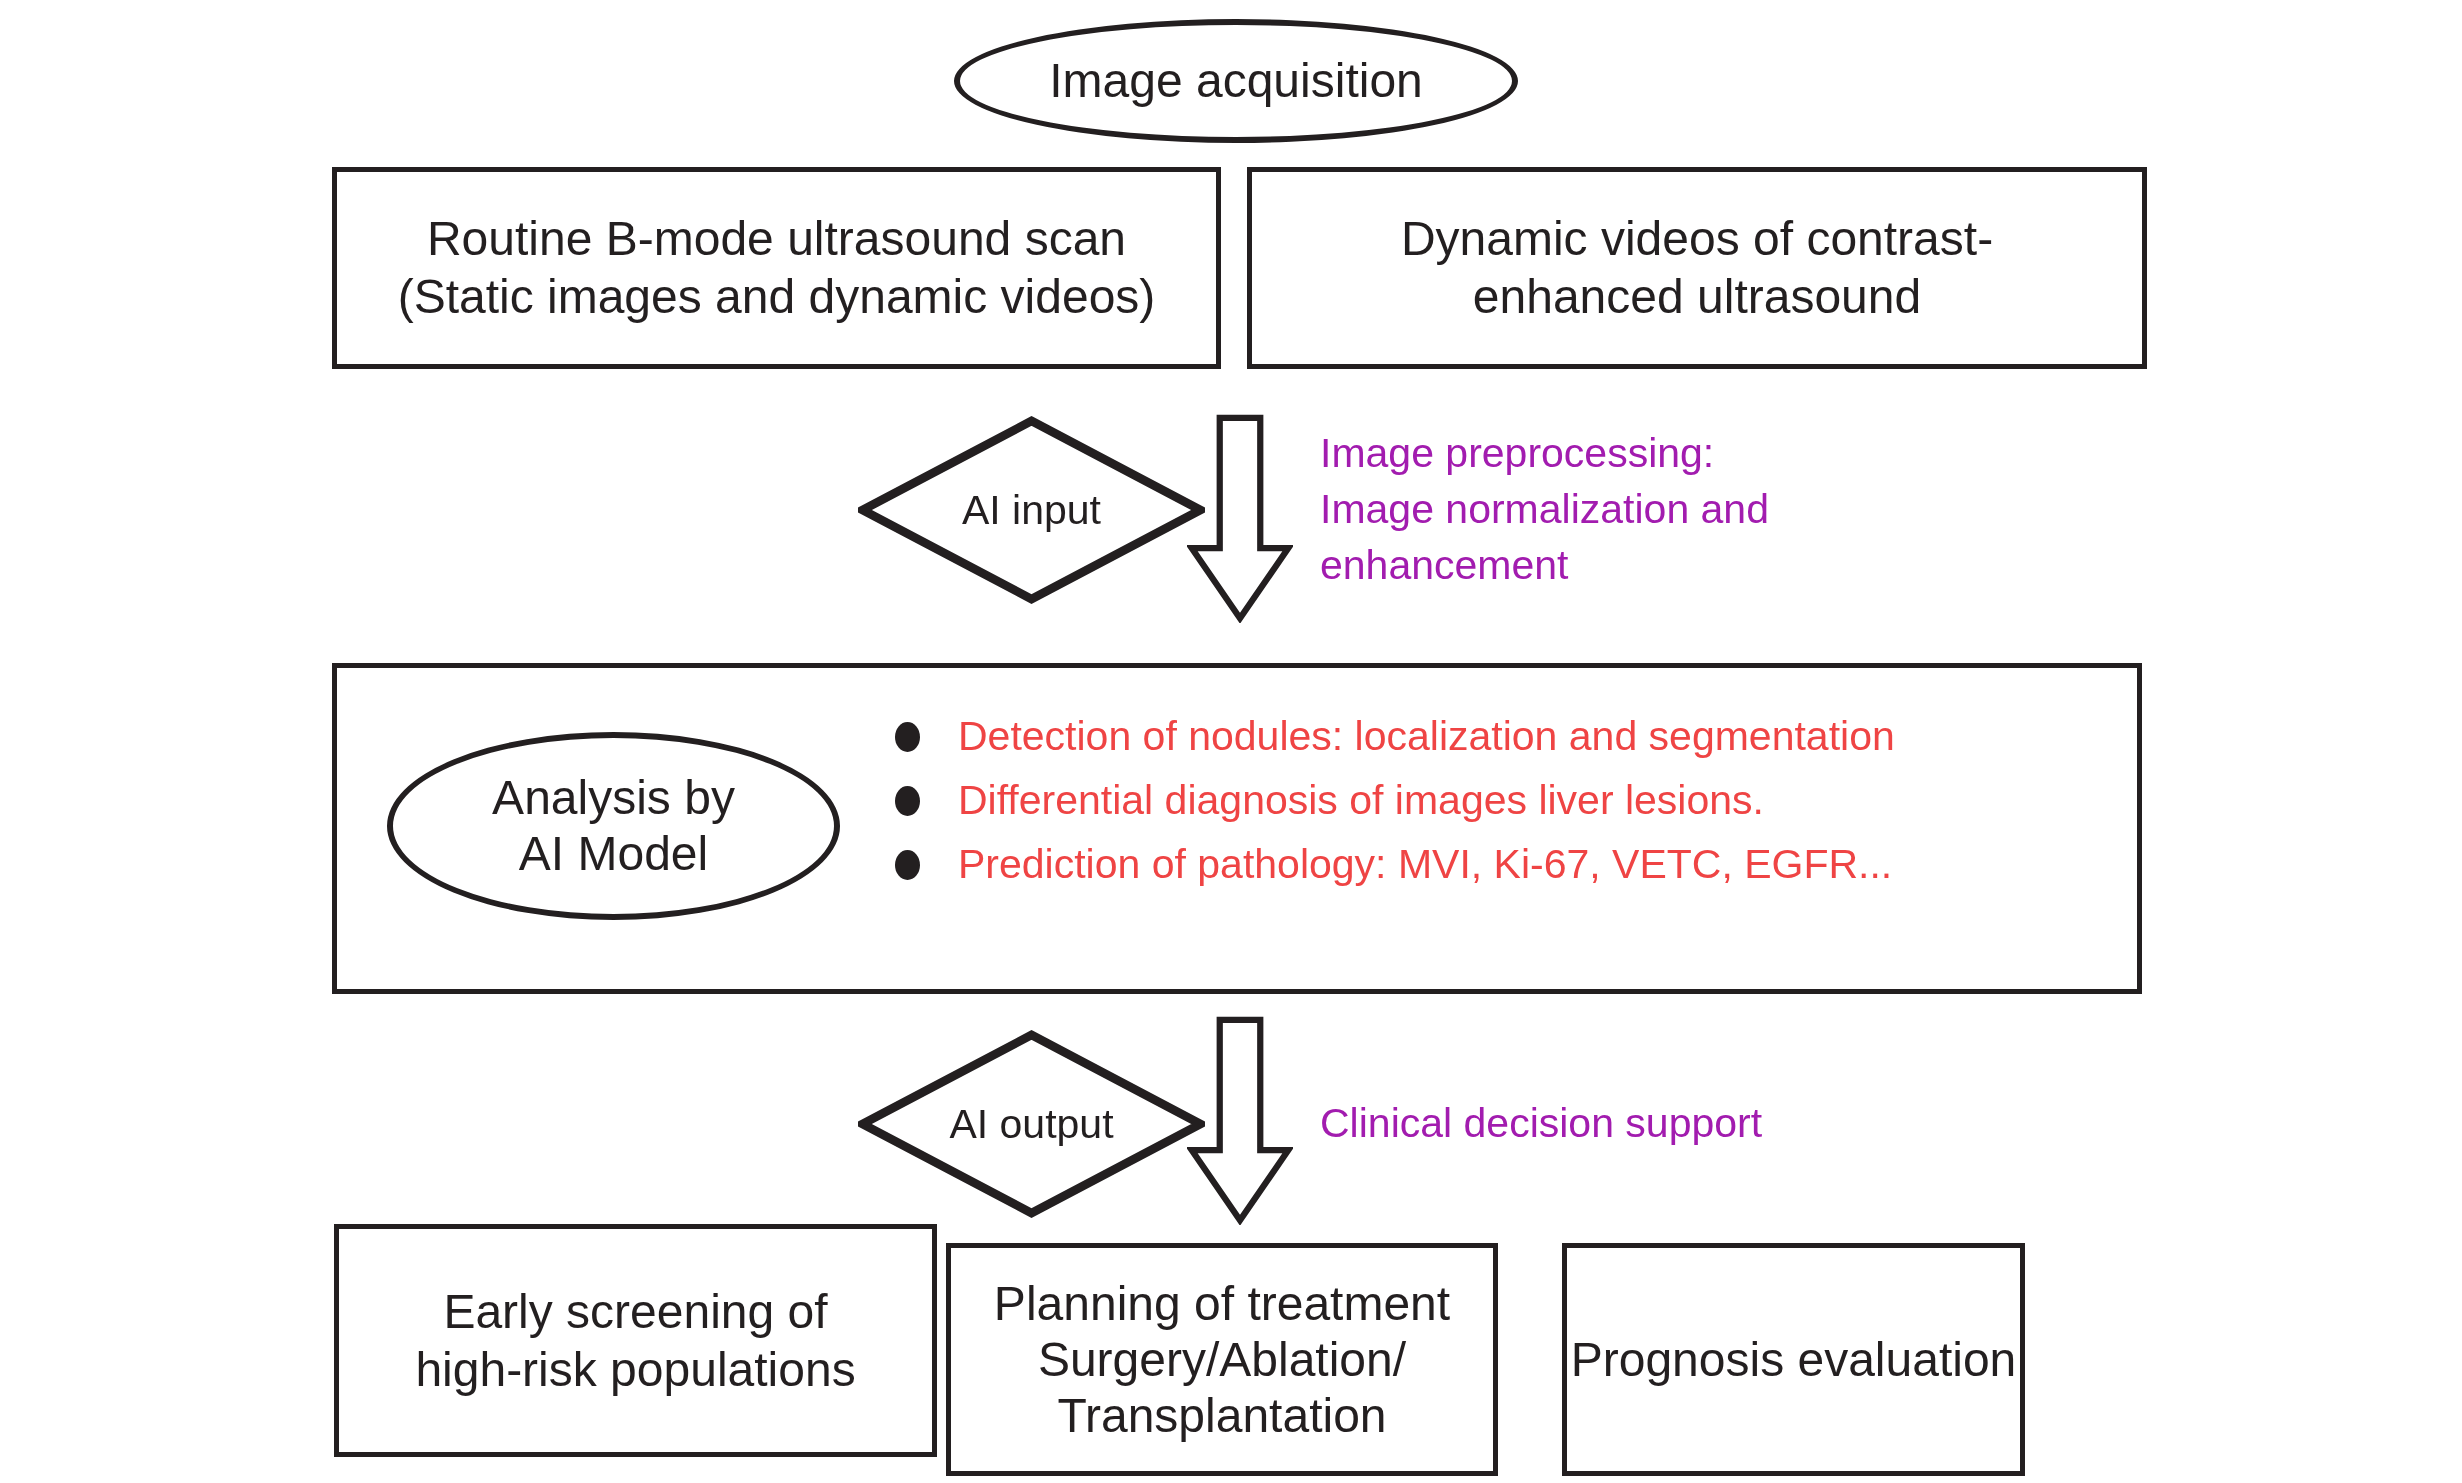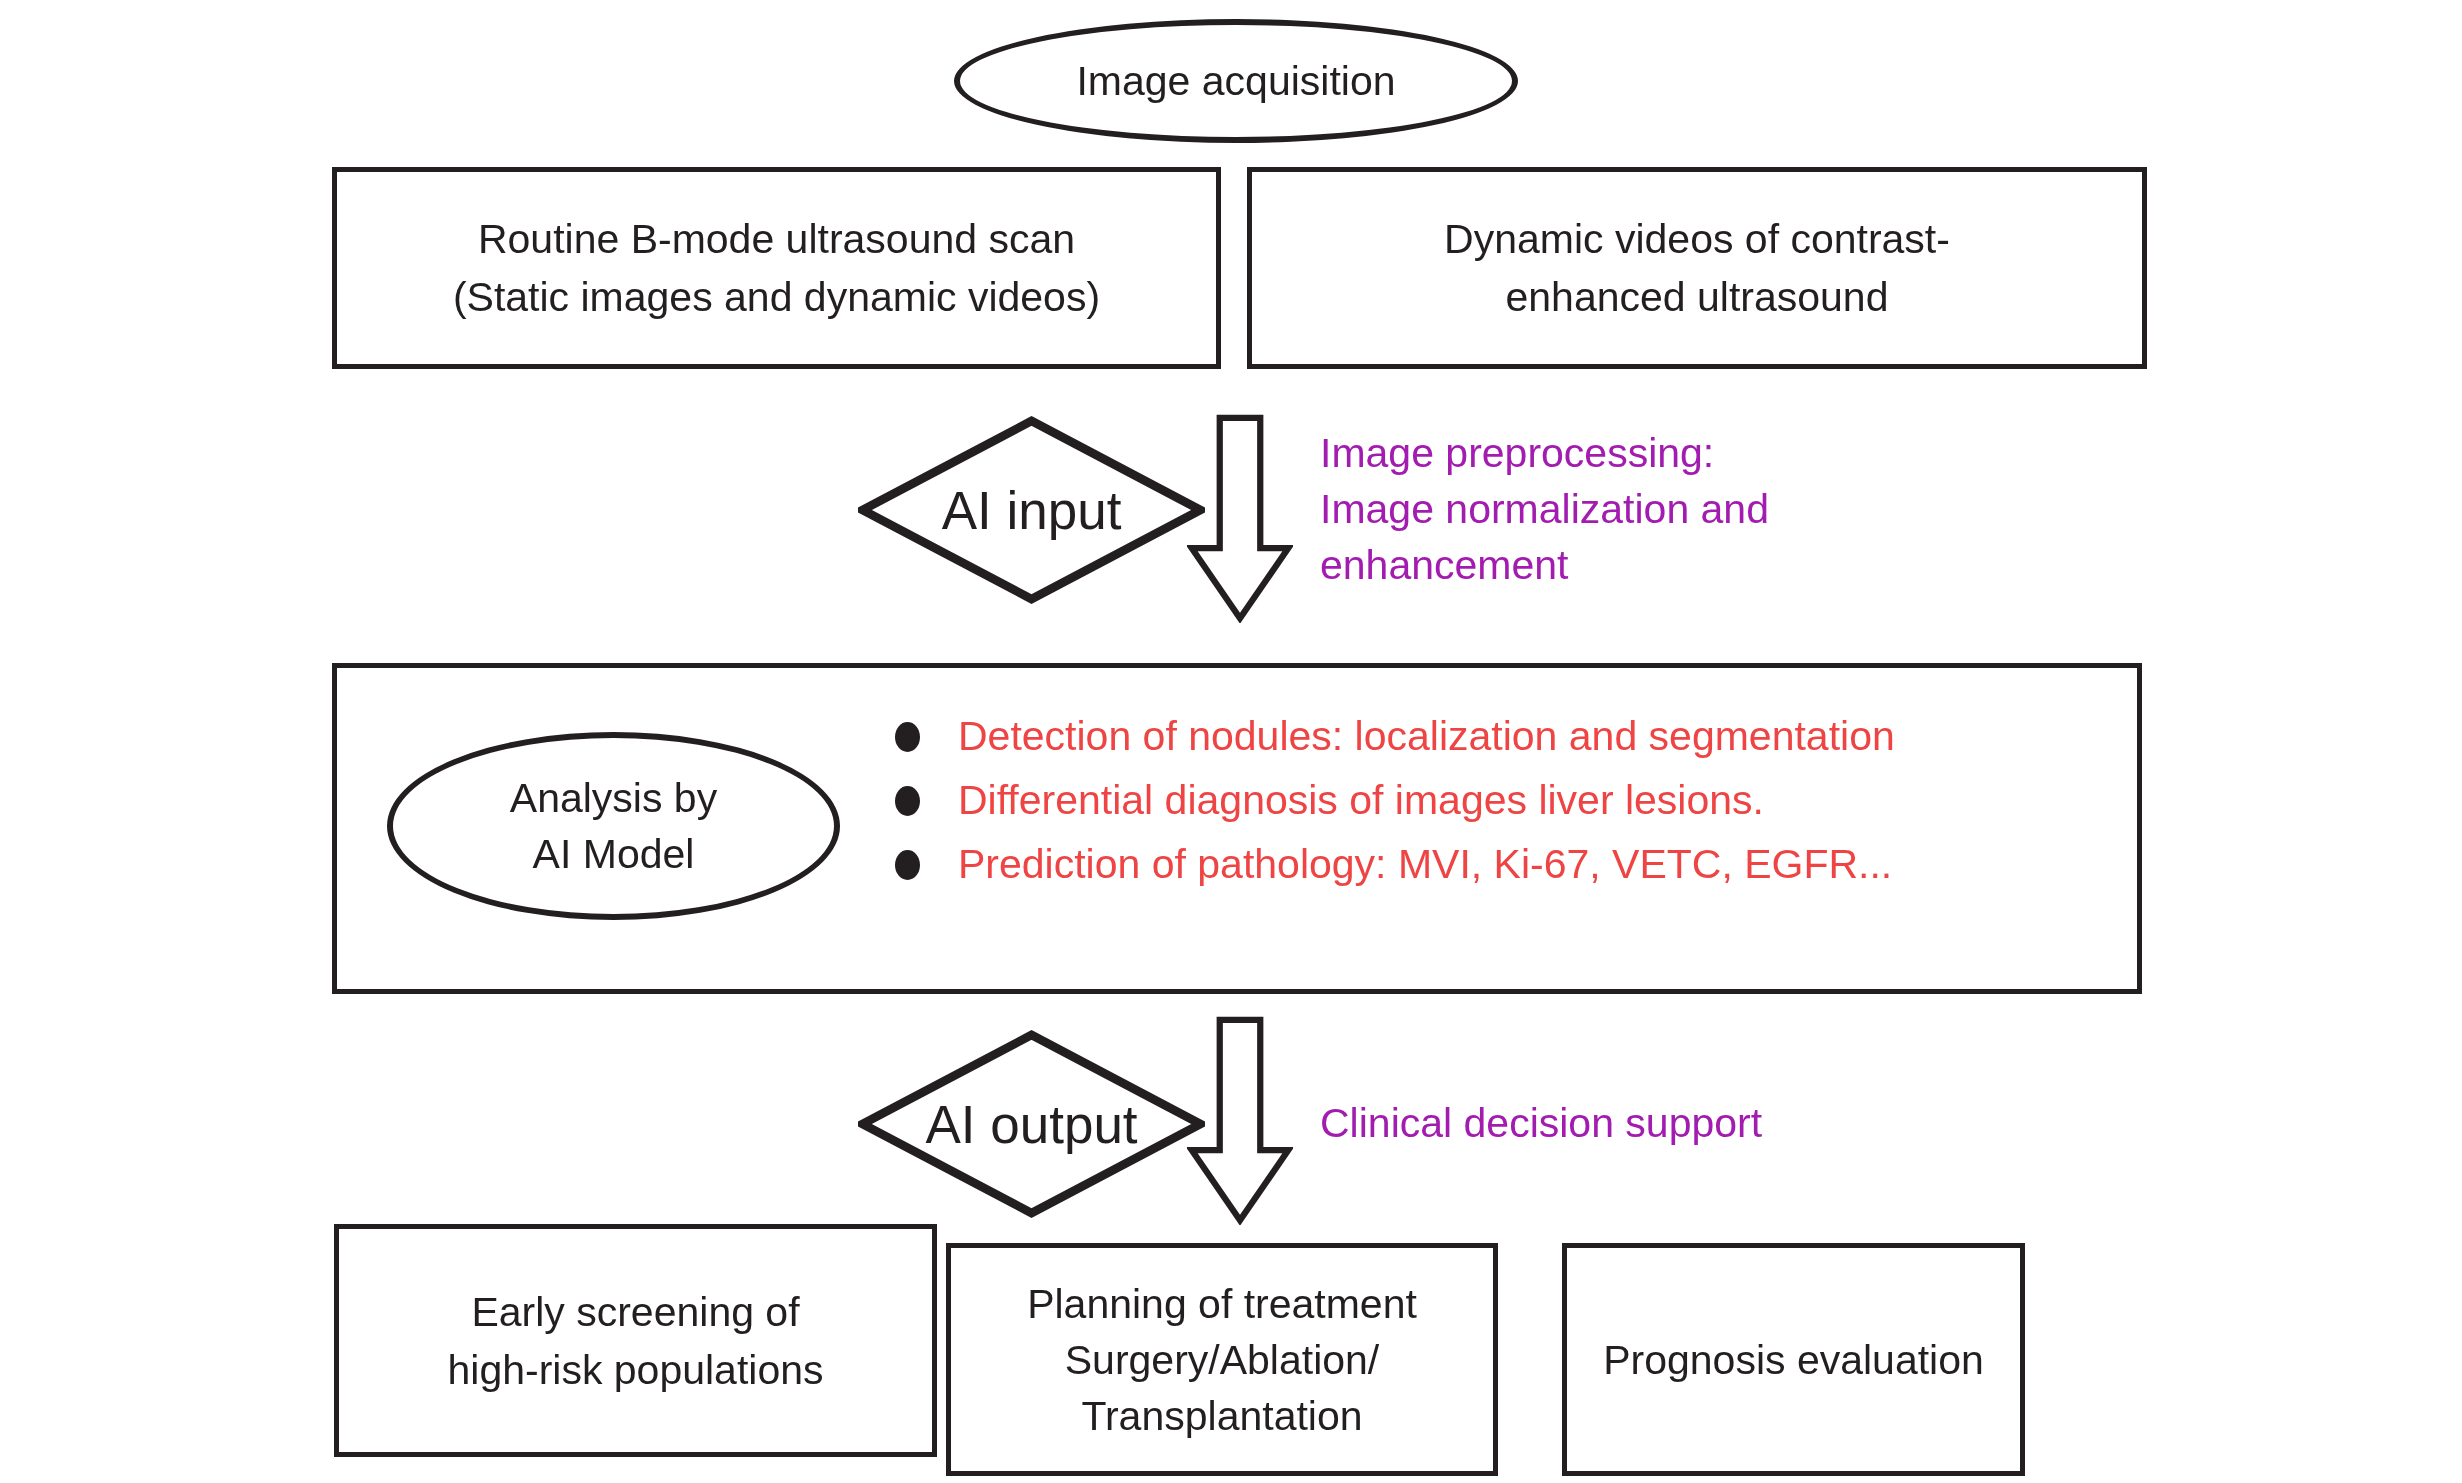--- a/index.html
+++ b/index.html
@@ -17,42 +17,42 @@
     overflow: hidden;
   }
   .node {
     position: absolute;
     box-sizing: border-box;
     display: flex;
     flex-direction: column;
     align-items: center;
     justify-content: center;
     text-align: center;
-    font-size: 41px;
+    font-size: 48px;
     line-height: 58px;
     color: #231f20;
   }
   .rect {
     border: 5.5px solid #231f20;
     background: #ffffff;
   }
   .ellipse {
     border: 6.3px solid #231f20;
     border-radius: 50%;
     background: #ffffff;
   }
   .shape-svg {
     position: absolute;
   }
   .diamond-label {
     position: absolute;
     display: flex;
     align-items: center;
     justify-content: center;
-    font-size: 53px;
+    font-size: 41px;
     color: #231f20;
   }
   .note {
     position: absolute;
     font-size: 41px;
     line-height: 56px;
     text-align: left;
     color: #a21caf;
     white-space: nowrap;
   }

